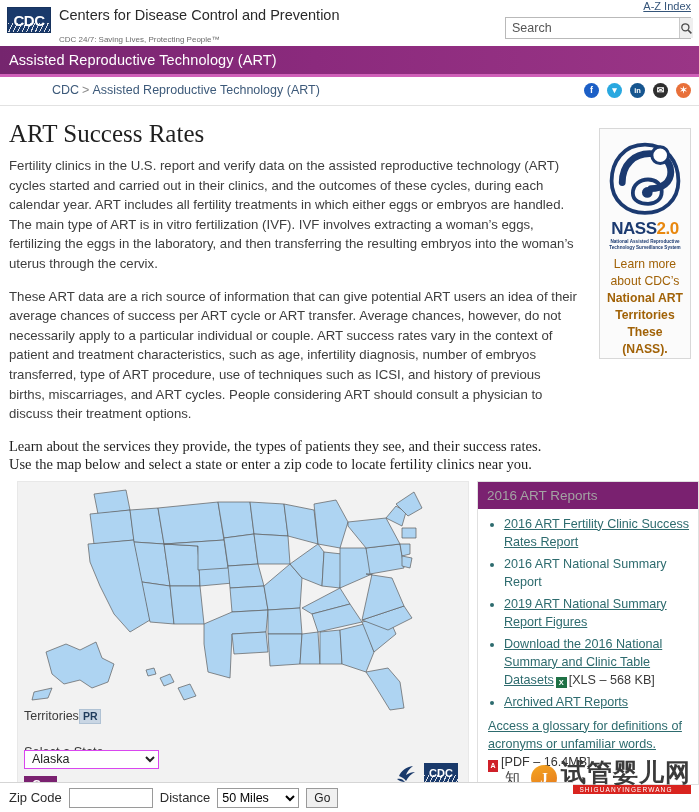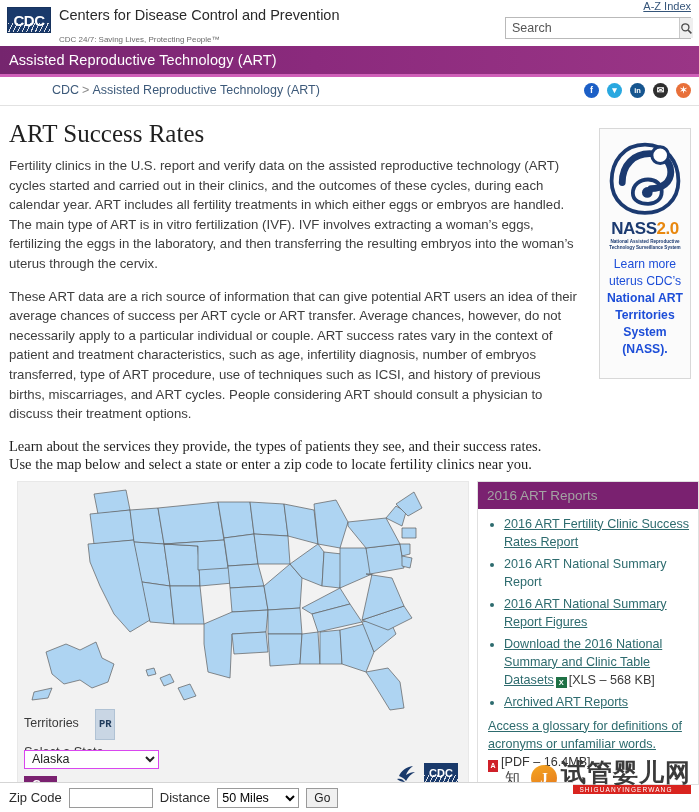--- a/index.html
+++ b/index.html
@@ -130,53 +130,53 @@
     font-size: 14.5px; line-height: 18px; color: #1f1f1f;
     margin: 0 0 8px 1px; width: 580px;
   }
   #instructions a { color:#2d6b6e; text-decoration:none; cursor:pointer; }
 
   
   #nass-box {
     position: absolute; right: 8px; top: 8px;
     width: 92px; min-height: 228px;
     border: 1px solid #d8d8d8; background: #fbfbfb;
-    padding: 6px 5px 20px 5px; text-align: center;
+    padding: 6px 5px 0 5px; text-align: center;
   }
   #nass-logo { width: 76px; height: 82px; margin: 2px auto 0; display:block; }
   #nass-word {
     font-family:"Liberation Sans", sans-serif; font-weight:bold;
     font-size:17px; color:#1b3a70; letter-spacing:-.5px; line-height:18px;
     margin-top:1px;
   }
   #nass-word .orange { color:#e8880f; }
   #nass-sub { font-size:4.6px; color:#1b3a70; line-height:5.6px; font-weight:bold; margin-top:1px; }
   #nass-link {
-    margin-top: 6px; font-size: 12.2px; line-height: 17px; color: #1d4ed8;
+    margin-top: 6px; font-size: 12.2px; line-height: 17px; color: #a16207;
     cursor: pointer;
   }
   #nass-link b { font-weight: bold; }
 
   
   #lower { position: relative; margin-top: 2px; }
   #map-panel {
     position: absolute; left: 9px; top: 0;
     width: 452px; height: 318px;
     background: #f2f2f2; border: 1px solid #e8e8e8;
     overflow: hidden;
   }
   #us-map { position:absolute; left:0; top:0; }
   #territories-row {
     position:absolute; left: 6px; top: 227px;
     font-size: 12.5px; color: #3a3a3a;
   }
   .pr-badge {
     display:inline-block; background:#c9d6e4; color:#1f3b5c;
-    font-size:10.5px; font-weight:bold; padding:8px 3px; margin-left:16px;
-    border:1px solid #b0c2d4; cursor:pointer; line-height:13px;font-family:Liberation Mono, monospace;
+    font-size:10.5px; font-weight:bold; padding:0 3px; margin-left:0;
+    border:1px solid #b0c2d4; cursor:pointer; line-height:13px;
   }
   #select-label {
     position:absolute; left:6px; top:262px;
     font-size:12.8px; color:#3a3a3a;
   }
   #state-select {
     position:absolute; left:6px; top:268px;
     width:135px; height:19px; font-size:12.5px;
     font-family:Liberation Sans, sans-serif;
     border:1px solid #d946ef; background:#ffffff; color:#222;
@@ -345,24 +345,24 @@
       <path d="M50 10 C22 10 6 32 6 58 C6 84 26 100 50 100 C74 100 94 84 94 58 C94 32 78 10 50 10 Z" fill="none" stroke="#1b3a70" stroke-width="5"></path>
       <path d="M20 60 C20 36 36 22 56 22 C72 22 84 32 84 46 C84 60 72 68 58 68" fill="none" stroke="#1b3a70" stroke-width="9" stroke-linecap="round"></path>
       <circle cx="70" cy="24" r="11" fill="#ffffff" stroke="#1b3a70" stroke-width="4"></circle>
       <path d="M34 74 C34 62 44 56 54 56 C64 56 72 62 72 72 C72 82 64 88 54 88 C44 88 34 84 34 74 Z" fill="none" stroke="#1b3a70" stroke-width="5"></path>
       <circle cx="53" cy="73" r="7" fill="#1b3a70"></circle>
     </svg>
     <div id="nass-word"><span>NASS</span><span class="orange">2.0</span></div>
     <div id="nass-sub">National Assisted Reproductive Technology Surveillance System</div>
     <div id="nass-link">
       <div>Learn more</div>
-      <div>uterus CDC’s</div>
+      <div>about CDC’s</div>
       <div><b>National ART</b></div>
       <div><b>Territories</b></div>
-      <div><b>System</b></div>
+      <div><b>These</b></div>
       <div><b>(NASS).</b></div>
     </div>
   </div>
 
   <h1 id="page-title">ART Success Rates</h1>
   <p class="para">Fertility clinics in the U.S. report and verify data on the assisted reproductive technology (ART) cycles started and carried out in their clinics, and the outcomes of these cycles, during each calendar year.  ART includes all fertility treatments in which either eggs or embryos are handled.  The main type of ART is in vitro fertilization (IVF). IVF involves extracting a woman’s eggs, fertilizing the eggs in the laboratory, and then transferring the resulting embryos into the woman’s uterus through the cervix.</p>
   <p class="para">These ART data are a rich source of information that can give potential ART users an idea of their average chances of success per ART cycle or ART transfer.  Average chances, however, do not necessarily apply to a particular individual or couple.  ART success rates vary in the context of patient and treatment characteristics, such as age, infertility diagnosis, number of embryos transferred, type of ART procedure, use of techniques such as ICSI, and history of previous births, miscarriages, and ART cycles.  People considering ART should consult a physician to discuss their treatment options.</p>
 
   <div id="instructions">
     <div>Learn about the services they provide, the types of patients they see, and their success rates.</div>
@@ -447,21 +447,21 @@
           <span>CDC</span>
         </div>
       </div>
     </div>
 
     <div id="reports-panel">
       <div id="reports-header">2016 ART Reports</div>
       <ul id="reports-list">
         <li><a>2016 ART Fertility Clinic Success Rates Report</a></li>
         <li class="noline"><a>2016 ART National Summary Report</a></li>
-        <li><a>2016 ART National Summary Report Figures</a></li>
+        <li><a>2019 ART National Summary Report Figures</a></li>
         <li><a>Download the 2016 National Summary and Clinic Table Datasets</a><span class="xls-ico">X</span><span class="meta">[XLS – 568 KB]</span></li>
         <li><a>Archived ART Reports</a></li>
       </ul>
       <div id="glossary">
         <a>Access a glossary for definitions of acronyms or unfamiliar words.</a><br>
         <span class="pdf-ico">A</span><span>[PDF – 16.4MB]</span>
       </div>
     </div>
   </div>
 </div>

